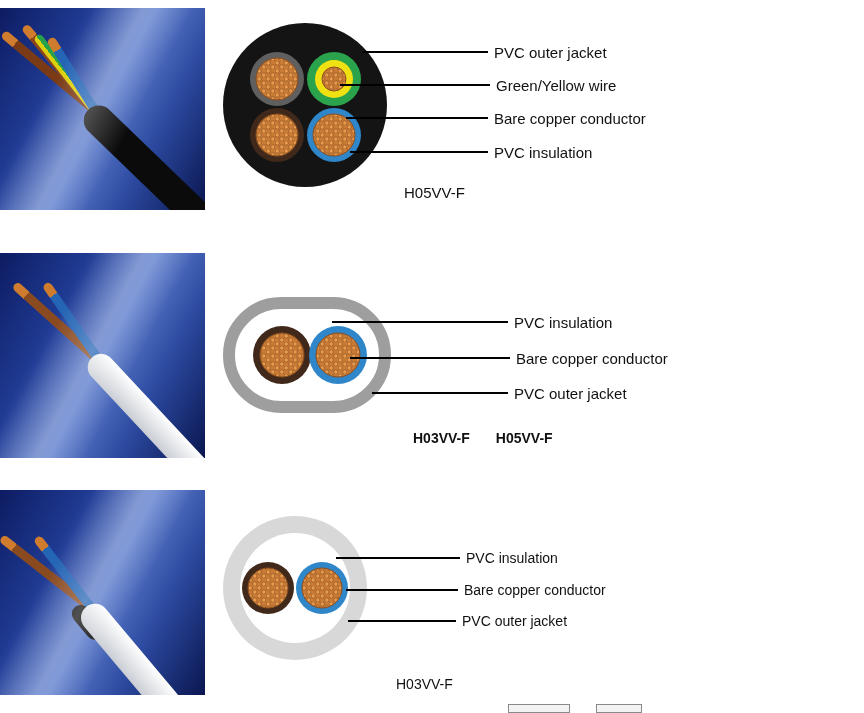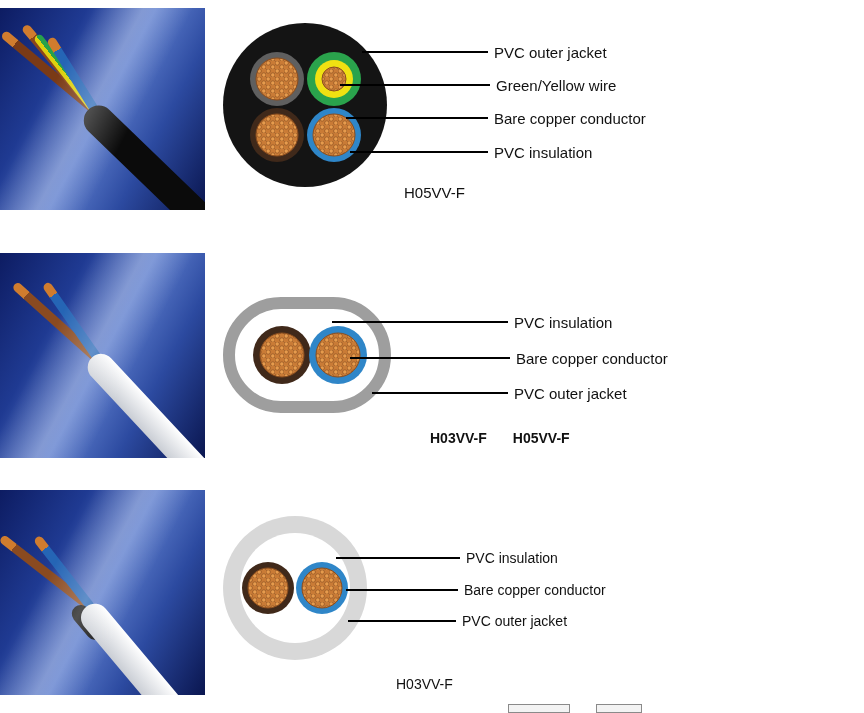--- a/index.html
+++ b/index.html
@@ -106,21 +106,21 @@
     <span>PVC insulation</span>
   </div>
   <div class="callout" style="left:350px;top:347px;">
     <div class="leader" style="width:160px;"></div>
     <span>Bare copper conductor</span>
   </div>
   <div class="callout" style="left:372px;top:382px;">
     <div class="leader" style="width:136px;"></div>
     <span>PVC outer jacket</span>
   </div>
-  <div class="caption bold" style="left:430px;top:430px;">
+  <div class="caption bold" style="left:413px;top:430px;">
     <span>H03VV-F</span><span style="margin-left:26px;">H05VV-F</span>
   </div>
 
   <div class="photo" style="top:490px;height:205px;">
     <div class="bar" style="left:-23px;top:114px;width:115px;height:9px;transform:rotate(38deg);transform-origin:right center;background:linear-gradient(90deg,#d07c2e 0 16px,#8a4a20 16px);"></div>
     <div class="bar" style="left:2px;top:114px;width:90px;height:9px;transform:rotate(52deg);transform-origin:right center;background:linear-gradient(90deg,#d07c2e 0 14px,#2565b5 14px);"></div>
     <div class="bar" style="left:75px;top:108px;width:40px;height:18px;transform:rotate(50deg);transform-origin:left center;background:#0d0d0d;"></div>
     <div class="bar" style="left:86px;top:103px;width:185px;height:28px;transform:rotate(50deg);transform-origin:left center;background:linear-gradient(180deg,#ffffff,#c9cdd4);"></div>
     <div class="sheen"></div>
   </div>

